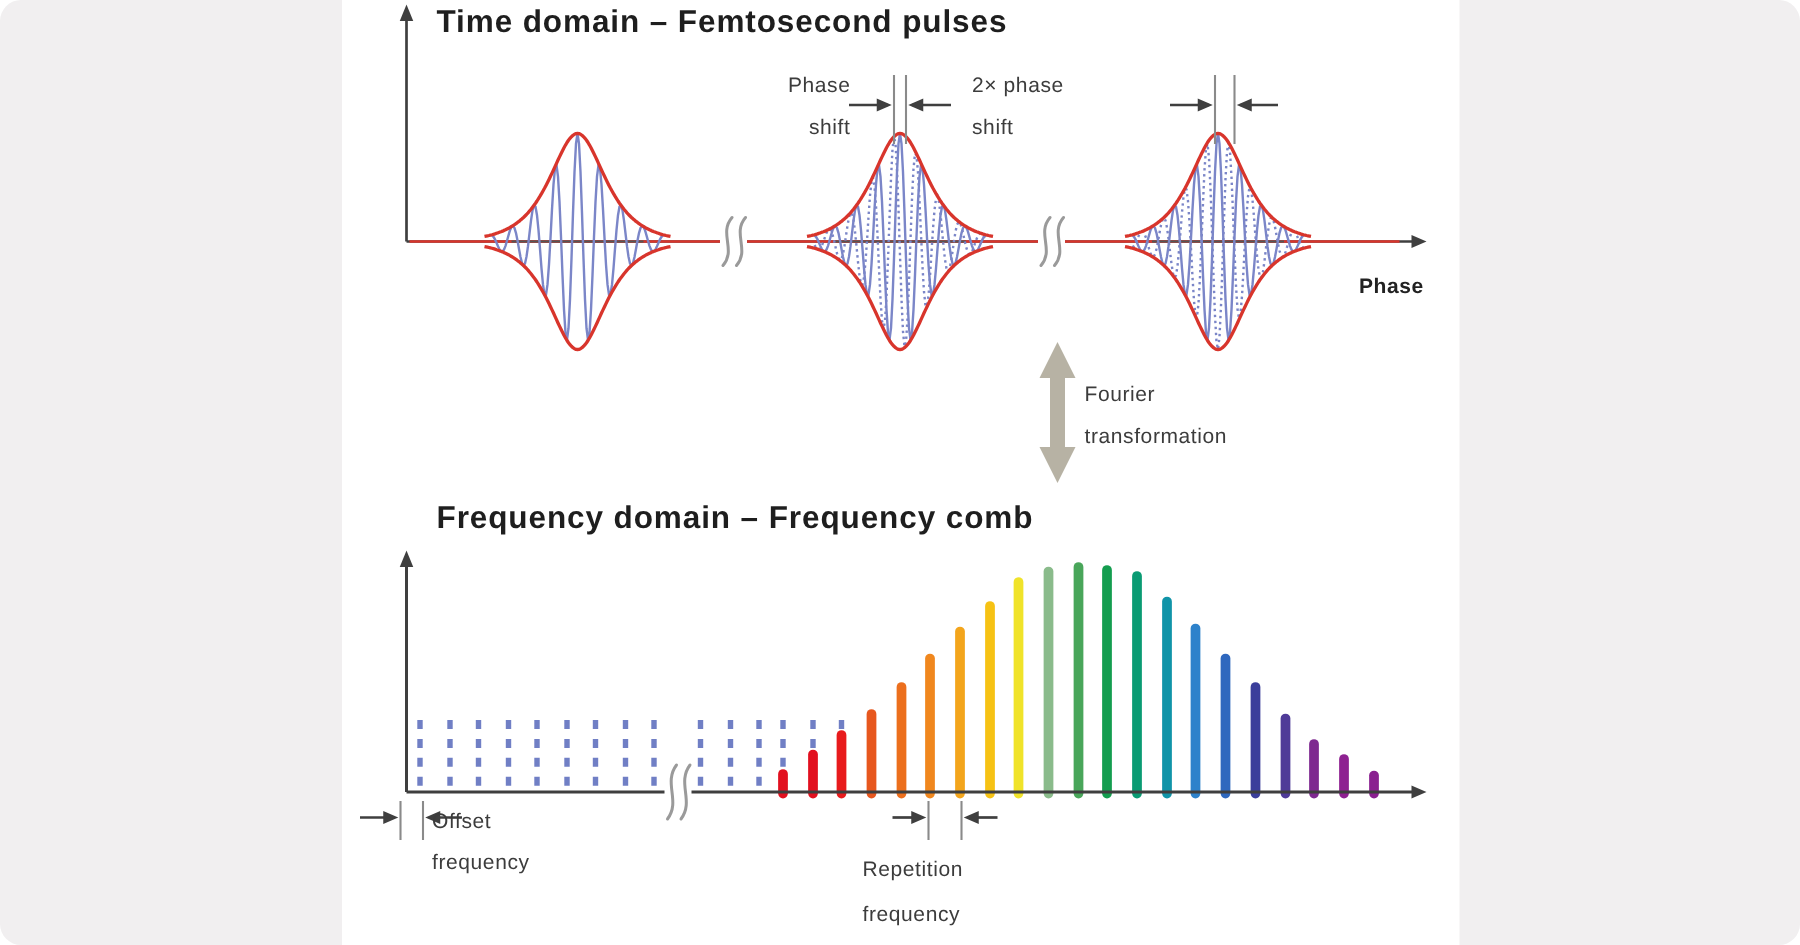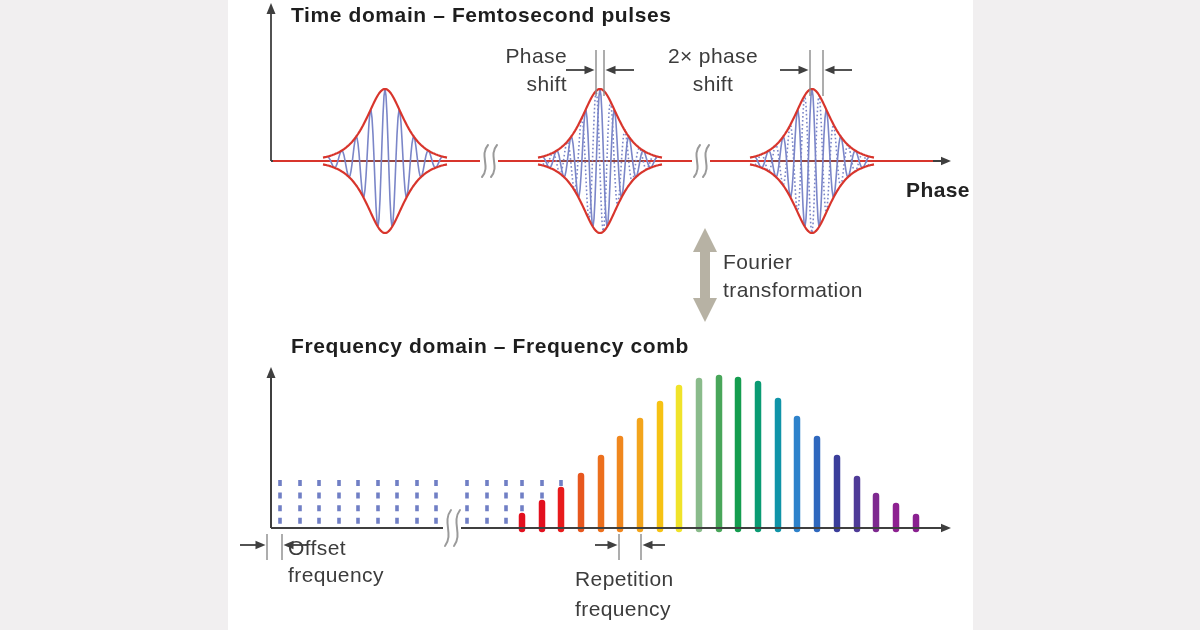--- a/index.html
+++ b/index.html
@@ -1,27 +1,27 @@
 <!DOCTYPE html>
 <html><head>
 <meta charset="utf-8">
 <style>
   html,body{margin:0;padding:0;background:#ffffff;}
   #stage{position:relative;width:1200px;height:630px;background:#ffffff;overflow:hidden;
-         font-family:"Liberation Sans",sans-serif;}
+         font-family:"Liberation Sans",sans-serif;border-radius:14px;}
   .band{position:absolute;top:0;height:630px;background:#f1eff0;}
   #band-left{left:0;width:228px;}
   #band-right{left:973px;width:227px;}
   #fig{position:absolute;left:0;top:0;}
-  .lbl{position:absolute;color:#3c3c3c;font-size:21px;line-height:28px;letter-spacing:.4px;}
+  .lbl{position:absolute;color:#3c3c3c;font-size:14px;line-height:28px;letter-spacing:.4px;}
   .title{font-weight:bold;color:#1e1e1e;font-size:21px;letter-spacing:.6px;line-height:24px;}
   #title-time{left:291px;top:3px;}
   #title-freq{left:291px;top:334px;}
   #lbl-phase{left:455px;top:42px;width:112px;text-align:right;}
-  #lbl-2phase{left:648px;top:42px;width:130px;text-align:center;}
+  #lbl-2phase{left:648px;top:42px;width:130px;text-align:left;}
   #lbl-time{left:906px;top:176px;font-weight:bold;color:#222;}
   #lbl-fourier{left:723px;top:248px;}
   #lbl-offset{left:288px;top:534px;width:122px;text-align:left;line-height:27px;}
   #lbl-repetition{left:575px;top:564px;line-height:30px;}
 </style>
 </head>
 <body>
 
 <div id="stage">
   <div class="band" id="band-left"></div>

